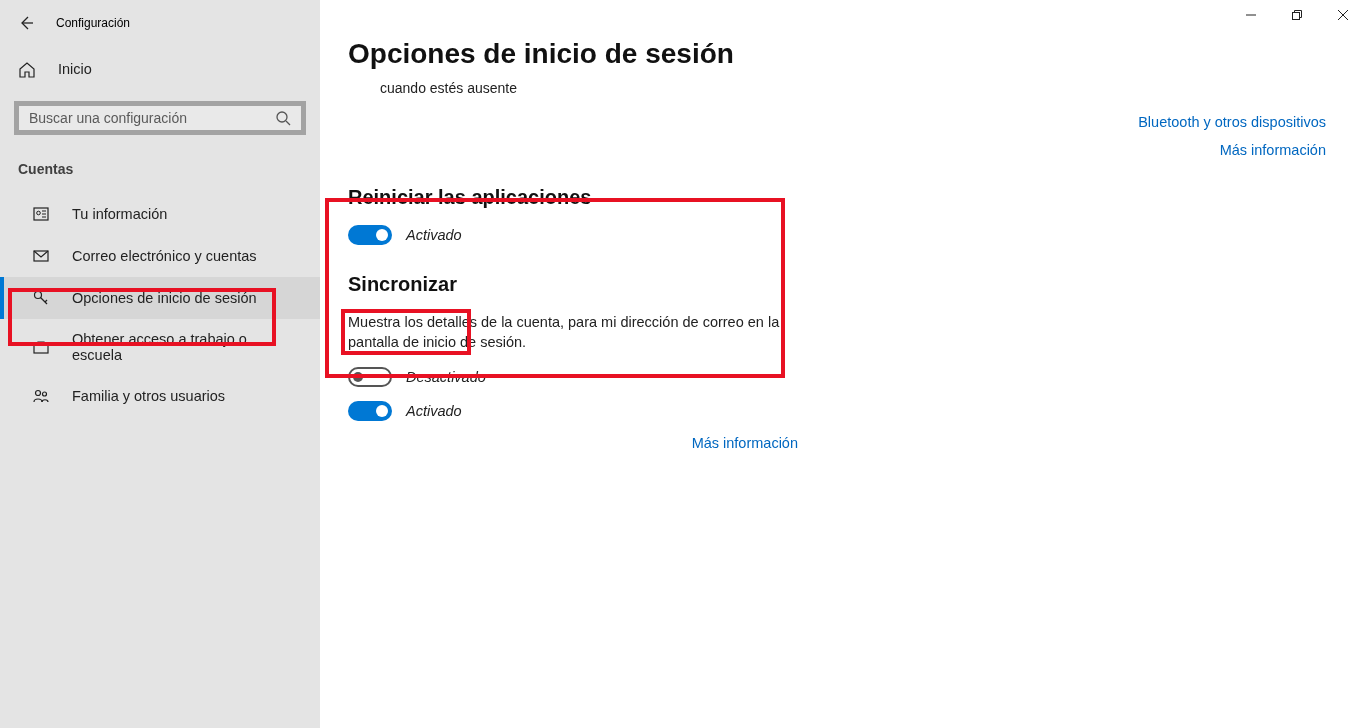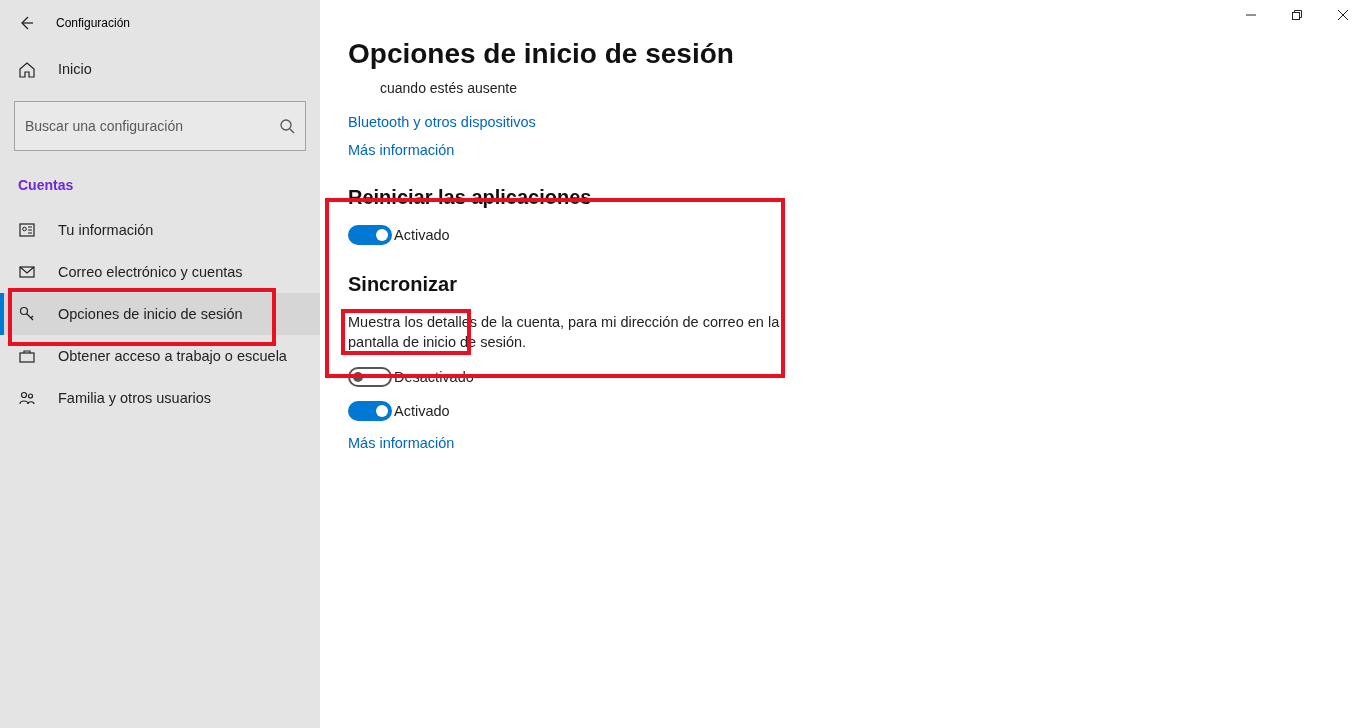--- a/index.html
+++ b/index.html
@@ -4,37 +4,37 @@
 <style>
   * { box-sizing: border-box; margin: 0; padding: 0; font-family: "Segoe UI", Arial, sans-serif; }
   body { width: 1366px; height: 728px; background: #fff; display: flex; overflow: hidden; }
   .sidebar { width: 320px; height: 100%; background: #e4e4e4; padding: 10px 0 0 0; position: relative; }
   .titlebar-row { display: flex; align-items: center; padding: 5px 18px 18px 18px; gap: 22px; }
   .back-icon { width: 16px; height: 16px; }
   .window-title { font-size: 12px; color: #000000; }
   .home-row { display: flex; align-items: flex-start; gap: 22px; padding: 12px 18px; cursor: pointer; }
   .icon { width: 18px; height: 18px; flex-shrink: 0; }
   .home-label { font-size: 14.5px; color: #222; }
-  .search-box { margin: 10px 14px 10px 14px; height: 50px; border: 1px solid #a3a3a3; background: #e9e9e9; display: flex; align-items: center; padding: 0 10px; }
+  .search-box { margin: 10px 14px 10px 14px; height: 34px; border: 5px solid #a3a3a3; background: #e9e9e9; display: flex; align-items: center; padding: 0 10px; }
   .search-input { flex: 1; border: none; background: transparent; outline: none; font-size: 14px; color: #222; }
   .search-input::placeholder { color: #5a5a5a; }
   .search-icon-wrap { width: 16px; height: 16px; }
-  .section-label { font-size: 14px; font-weight: 600; color: #6d28d9; padding: 16px 18px 16px 18px; }
-  .nav-item { display: flex; align-items: center; gap: 22px; padding: 12px 18px; cursor: pointer; position: relative; }
+  .section-label { font-size: 14px; font-weight: 600; color: #404040; padding: 16px 18px 16px 18px; }
+  .nav-item { display: flex; align-items: center; gap: 22px; padding: 12px 32px; cursor: pointer; position: relative; }
   .nav-item.selected { background: #d6d6d6; }
   .nav-item.selected::before { content: ""; position: absolute; left: 0; top: 0; bottom: 0; width: 4px; background: #0078d4; }
   .nav-label { font-size: 14.5px; color: #222; }
   .content { flex: 1; height: 100%; padding: 38px 40px 20px 28px; overflow: hidden; position: relative; }
   .content h1 { font-size: 28px; font-weight: 600; color: #111; margin-bottom: 10px; }
   .scroll-note { font-size: 14px; color: #222; padding-left: 32px; margin-bottom: 6px; }
-  .link { color: #0067c0; font-size: 14.5px; margin-top: 18px; display: block; cursor: pointer; }
+  .link { color: #0067c0; font-size: 14.5px; margin-top: 18px; display: block; cursor: pointer; text-align: right; }
   .group { margin-top: 28px; max-width: 450px; }
   .group h2 { font-size: 20px; font-weight: 600; color: #111; margin-bottom: 16px; }
   .desc { font-size: 14.5px; color: #222; line-height: 1.4; margin-bottom: 14px; }
-  .toggle-row { display: flex; align-items: center; gap: 2px; margin-bottom: 14px; }
+  .toggle-row { display: flex; align-items: center; gap: 14px; margin-bottom: 14px; font-style: italic; }
   .toggle { width: 44px; height: 20px; border-radius: 10px; position: relative; cursor: pointer; flex-shrink: 0; }
   .toggle.on { background: #0078d4; }
   .toggle.off { background: #fff; border: 2px solid #555; }
   .toggle .knob { position: absolute; width: 12px; height: 12px; border-radius: 50%; top: 50%; transform: translateY(-50%); }
   .toggle.on .knob { background: #fff; right: 4px; }
   .toggle.off .knob { background: #555; left: 3px; width: 10px; height: 10px;}
   .toggle-label { font-size: 14.5px; color: #222; }
   .red-box-1 { position: absolute; border: 4px solid #e81123; pointer-events: none; left: 8px; top: 288px; width: 268px; height: 58px; }
   .red-box-2 { position: absolute; border: 4px solid #e81123; pointer-events: none; left: 325px; top: 198px; width: 460px; height: 180px; }
   .red-box-3 { position: absolute; border: 4px solid #e81123; pointer-events: none; left: 341px; top: 309px; width: 130px; height: 46px; }

